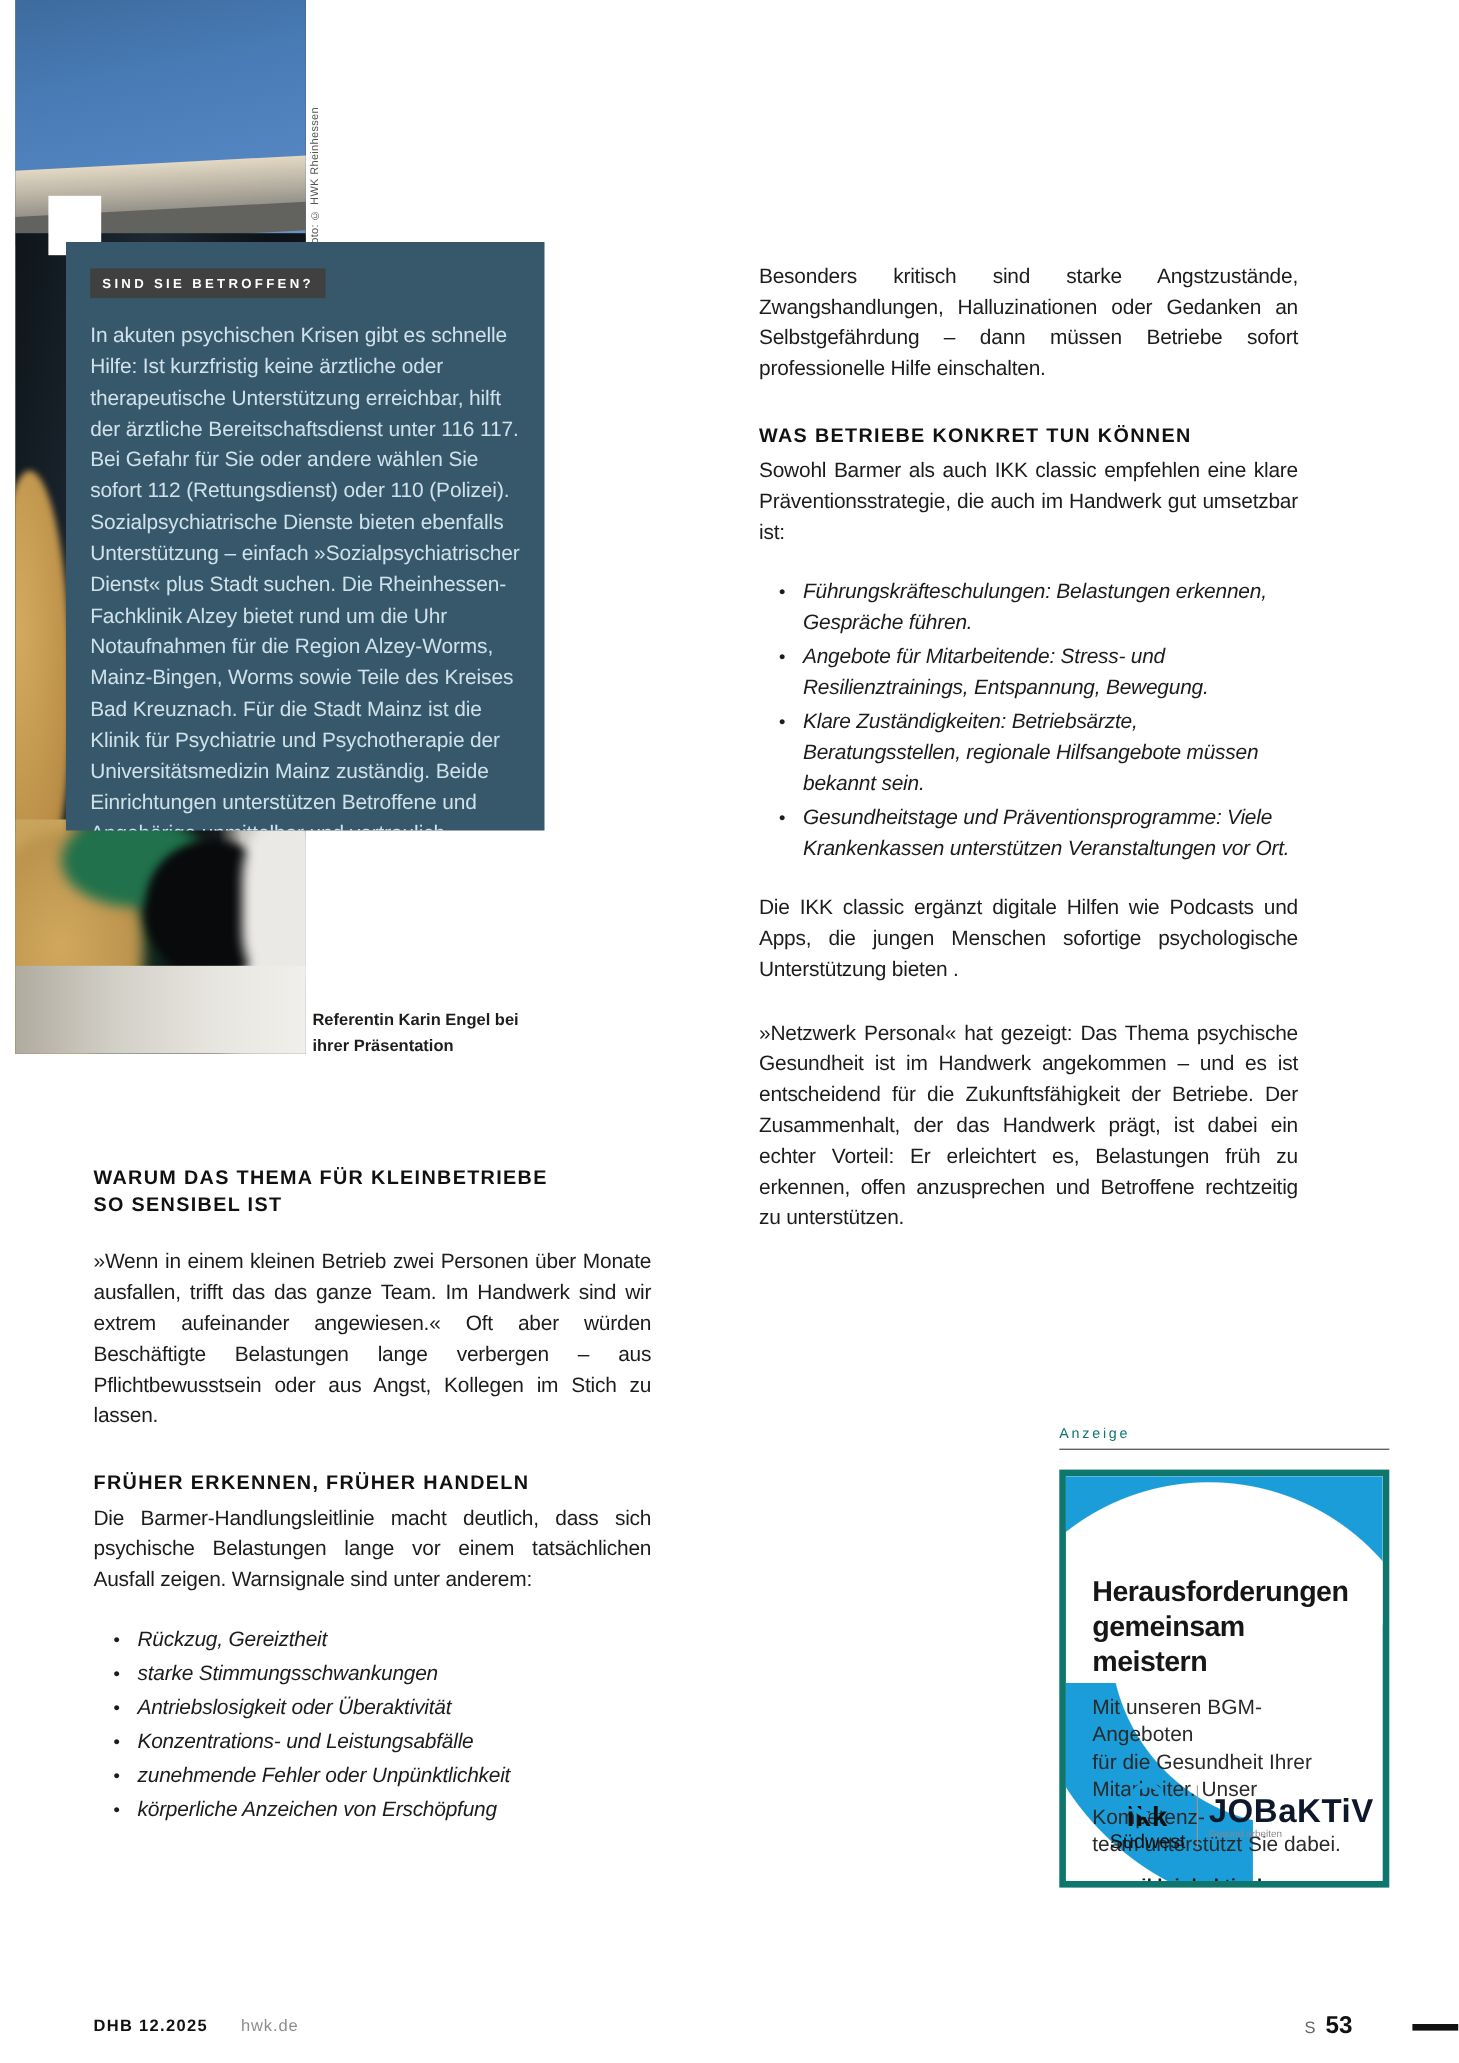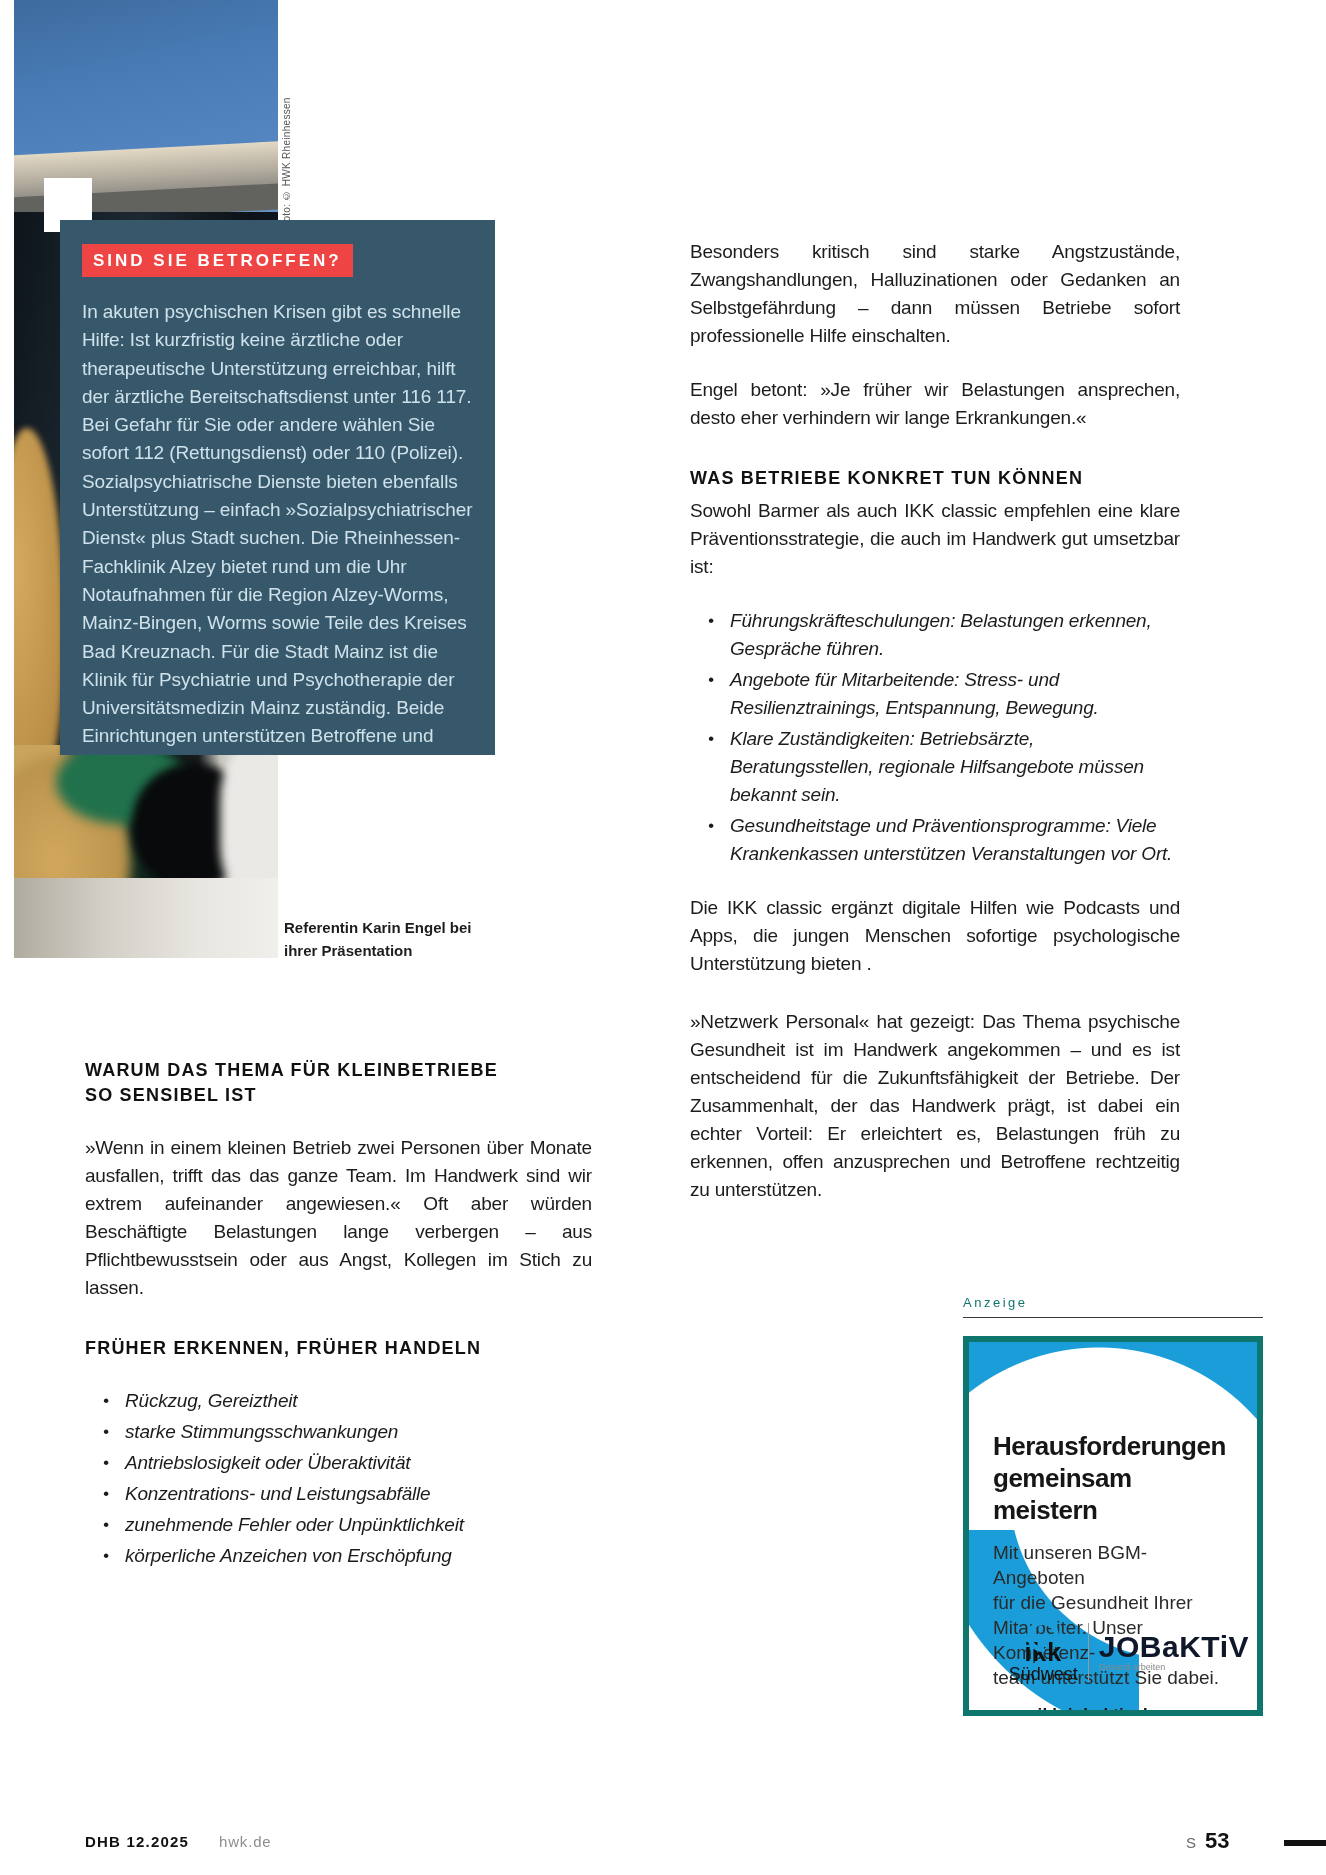--- a/index.html
+++ b/index.html
@@ -20,21 +20,21 @@
   .ph-white-chair{position:absolute;left:206px;top:750px;width:72px;height:145px;background:#eae9e6;border-radius:35%;filter:blur(5px);}
   .ph-table{position:absolute;left:0;top:878px;right:0;height:80px;background:linear-gradient(90deg,#b0ab9f,#d3d0c8 35%,#e8e6e0 70%,#f0efeb);}
   .notch{position:absolute;left:44px;top:178px;width:48px;height:54px;background:#fff;z-index:2;}
 
   .photo-credit{position:absolute;left:281px;top:96px;height:132px;writing-mode:vertical-rl;transform:rotate(180deg);
                 font-size:10px;color:#555;letter-spacing:0.3px;z-index:2;}
 
   
   .info-box{position:absolute;left:60px;top:220px;width:435px;height:535px;background:#37586b;
             padding:24px 22px;box-sizing:border-box;z-index:3;overflow:hidden;}
-  .badge{display:inline-block;background:#ef4444;color:#ffffff;font-weight:bold;font-size:17px;
+  .badge{display:inline-block;background:#404040;color:#ffffff;font-weight:bold;font-size:12px;
          letter-spacing:3px;padding:7px 11px 6px;}
   .info-body{margin-top:21px;font-size:19px;line-height:28.3px;color:#cfe1ea;letter-spacing:-0.1px;text-align:left;}
 
   
   .caption{position:absolute;left:284px;top:916px;width:230px;font-weight:bold;font-size:15px;
            line-height:23px;color:#1d1d1b;}
 
   
   .col-left{position:absolute;left:85px;top:1058px;width:507px;}
   .col-right{position:absolute;left:690px;top:238px;width:490px;}
@@ -107,40 +107,40 @@
     <div class="info-body">In akuten psychischen Krisen gibt es schnelle Hilfe: Ist kurzfristig keine ärztliche oder therapeutische Unterstützung erreichbar, hilft der ärztliche Bereitschaftsdienst unter 116 117. Bei Gefahr für Sie oder andere wählen Sie sofort 112 (Rettungsdienst) oder 110 (Polizei). Sozialpsychiatrische Dienste bieten ebenfalls Unterstützung – einfach »Sozialpsychiatrischer Dienst« plus Stadt suchen. Die Rheinhessen-Fachklinik Alzey bietet rund um die Uhr Notaufnahmen für die Region Alzey-Worms, Mainz-Bingen, Worms sowie Teile des Kreises Bad Kreuznach. Für die Stadt Mainz ist die Klinik für Psychiatrie und Psychotherapie der Universitätsmedizin Mainz zuständig. Beide Einrichtungen unterstützen Betroffene und Angehörige unmittelbar und vertraulich.</div>
   </div>
 
   <div class="caption">
     <span>Referentin Karin Engel bei</span><br>
     <span>ihrer Präsentation</span>
   </div>
 
   <div class="col col-right">
     <p>Besonders kritisch sind starke Angstzustände, Zwangshandlungen, Halluzinationen oder Gedanken an Selbstgefährdung – dann müssen Betriebe sofort professionelle Hilfe einschalten.</p>
-    <p class="mt">Engel betont: »Je früher wir Belastungen ansprechen, desto eher verhindern wir lange Erkrankungen.«</p>
     <h3>WAS BETRIEBE KONKRET TUN KÖNNEN</h3>
     <p>Sowohl Barmer als auch IKK classic empfehlen eine klare Präventionsstrategie, die auch im Handwerk gut umsetzbar ist:</p>
     <ul>
       <li><span>Führungskräfteschulungen: Belastungen erkennen, Gespräche führen.</span></li>
       <li><span>Angebote für Mitarbeitende: Stress- und Resilienztrainings, Entspannung, Bewegung.</span></li>
       <li><span>Klare Zuständigkeiten: Betriebsärzte, Beratungsstellen, regionale Hilfsangebote müssen bekannt sein.</span></li>
       <li><span>Gesundheitstage und Präventionsprogramme: Viele Krankenkassen unterstützen Veranstaltungen vor Ort.</span></li>
     </ul>
     <p class="mt">Die IKK classic ergänzt digitale Hilfen wie Podcasts und Apps, die jungen Menschen sofortige psychologische Unterstützung bieten .</p>
     <p class="mt-lg">»Netzwerk Personal« hat gezeigt: Das Thema psychische Gesundheit ist im Handwerk angekommen – und es ist entscheidend für die Zukunftsfähigkeit der Betriebe. Der Zusammenhalt, der das Handwerk prägt, ist dabei ein echter Vorteil: Er erleichtert es, Belastungen früh zu erkennen, offen anzusprechen und Betroffene rechtzeitig zu unterstützen.</p>
   </div>
 
   <div class="col col-left">
     <h3 class="first">
       <span>WARUM DAS THEMA FÜR KLEINBETRIEBE</span><br>
       <span>SO SENSIBEL IST</span>
     </h3>
     <p class="mt">»Wenn in einem kleinen Betrieb zwei Personen über Monate ausfallen, trifft das das ganze Team. Im Handwerk sind wir extrem aufeinander angewiesen.« Oft aber würden Beschäftigte Belastungen lange verbergen – aus Pflichtbewusstsein oder aus Angst, Kollegen im Stich zu lassen.</p>
     <h3>FRÜHER ERKENNEN, FRÜHER HANDELN</h3>
+    <p>Die Barmer-Handlungsleitlinie macht deutlich, dass sich psychische Belastungen lange vor einem tatsächlichen Ausfall zeigen. Warnsignale sind unter anderem:</p>
     <ul>
       <li><span>Rückzug, Gereiztheit</span></li>
       <li><span>starke Stimmungsschwankungen</span></li>
       <li><span>Antriebslosigkeit oder Überaktivität</span></li>
       <li><span>Konzentrations- und Leistungsabfälle</span></li>
       <li><span>zunehmende Fehler oder Unpünktlichkeit</span></li>
       <li><span>körperliche Anzeichen von Erschöpfung</span></li>
     </ul>
   </div>
 

